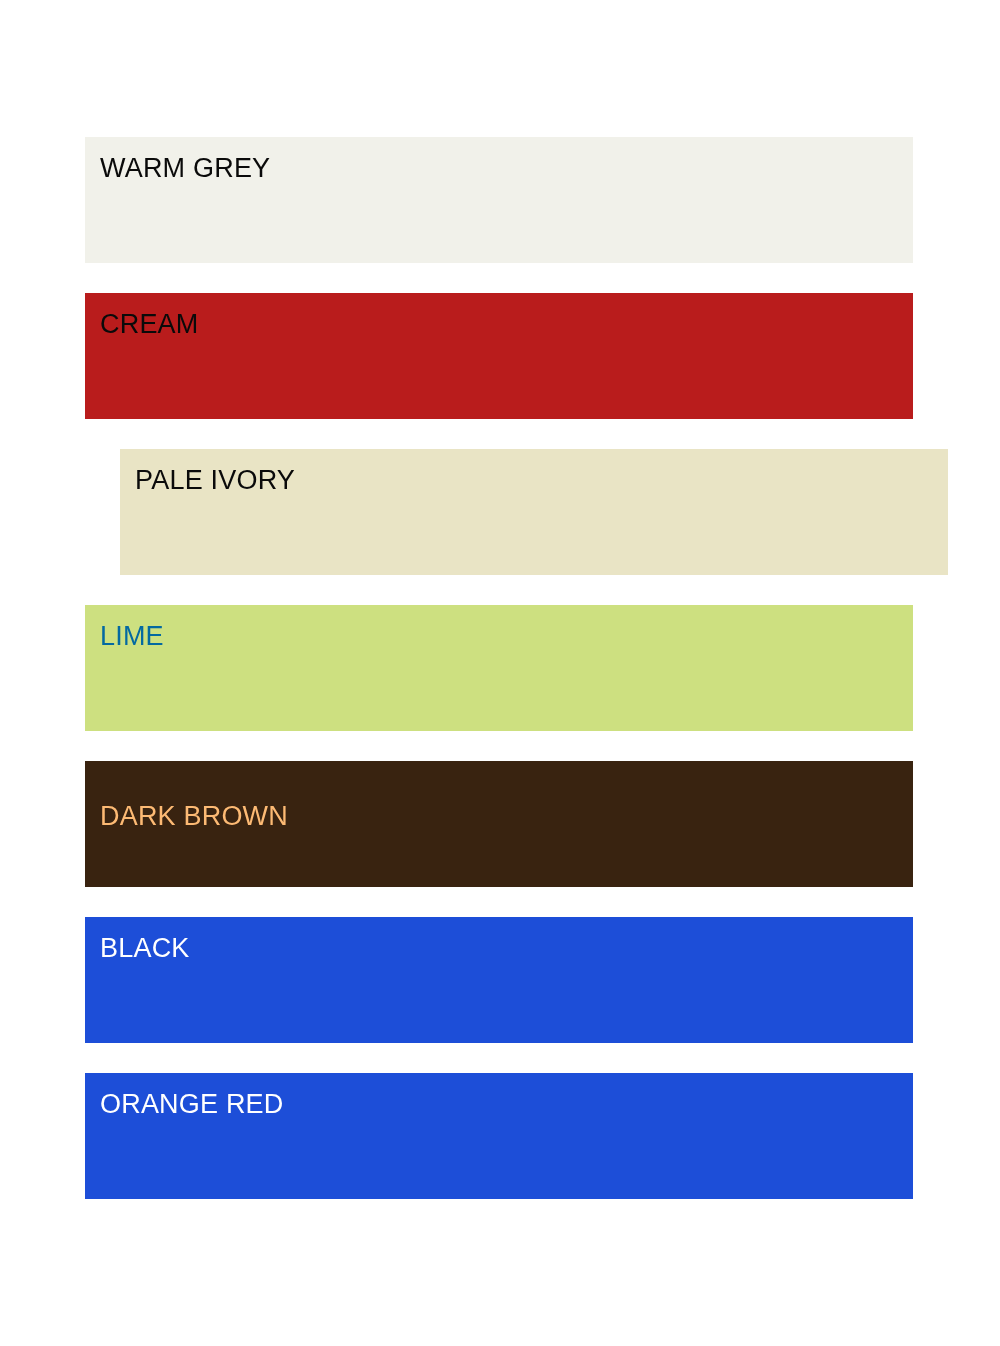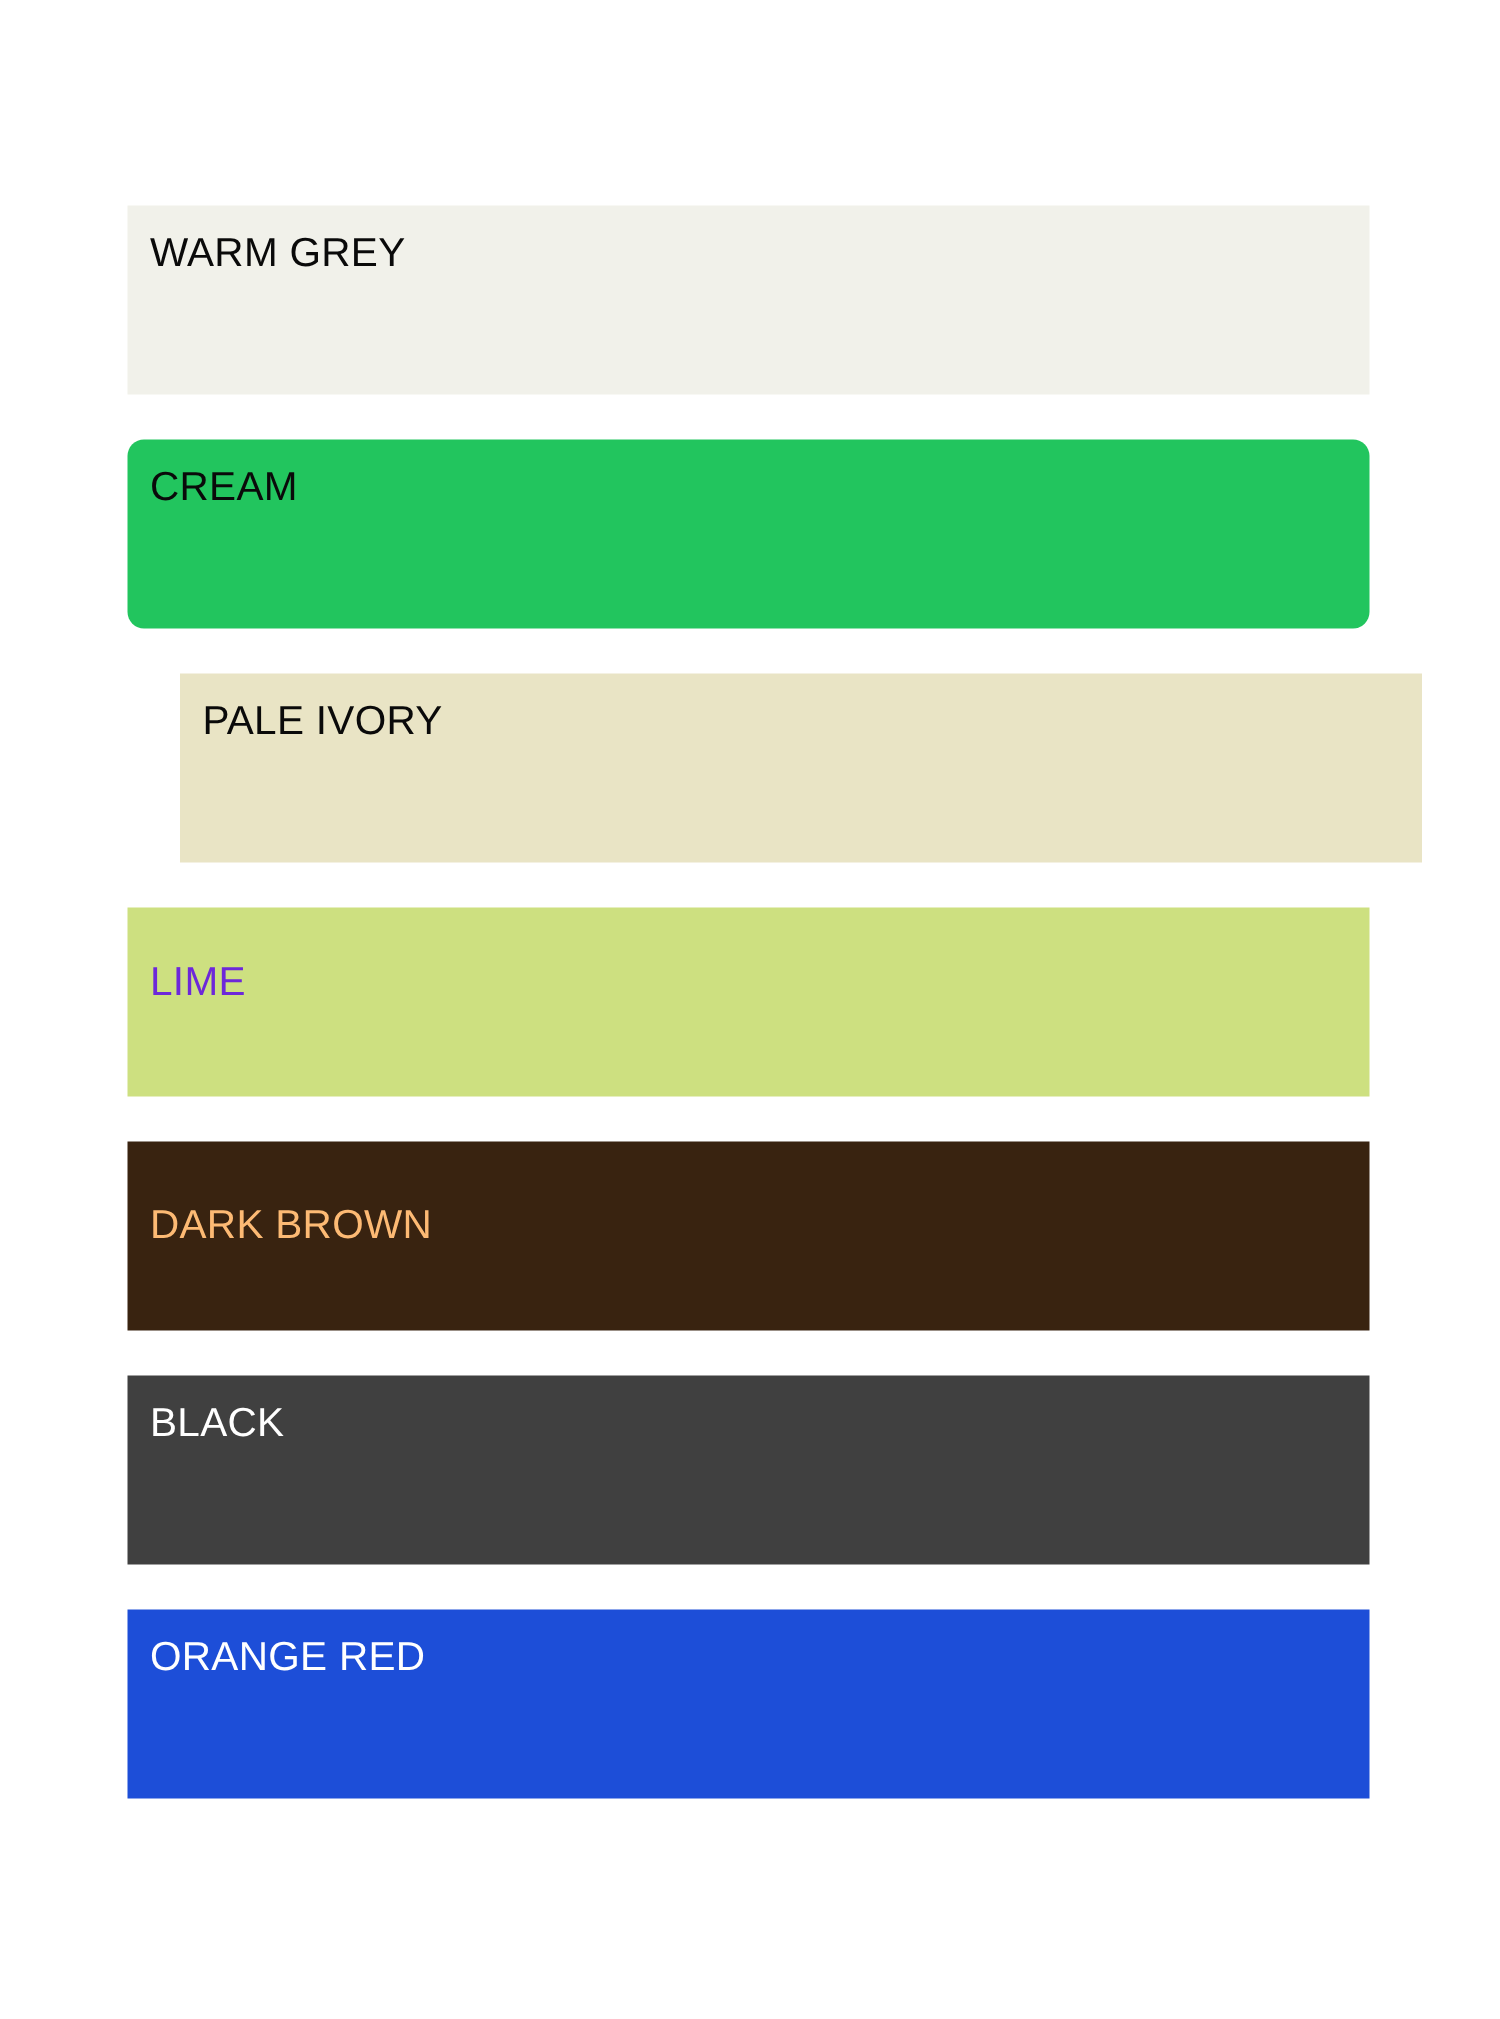--- a/index.html
+++ b/index.html
@@ -55,32 +55,32 @@
   .label-light { color: #ffffff; }
 </style>
 </head>
 <body style="background: rgb(255, 255, 255);">
 
 <div id="palette-page" style="background: rgb(255, 255, 255); justify-content: center;">
   <div class="swatch-list">
       <div class="swatch" style="background: rgb(241, 241, 234);">
         <span class="swatch-label label-dark" style="color: rgb(10, 10, 10);">WARM GREY</span>
       </div>
-      <div class="swatch" style="background: #22c55e; border-radius: 11px;">
+      <div class="swatch" style="background: #b91c1c;">
         <span class="swatch-label label-dark" style="color: rgb(10, 10, 10);">CREAM</span>
       </div>
       <div class="swatch" style="background: rgb(233, 228, 197); margin-left: 35px;">
         <span class="swatch-label label-dark" style="color: rgb(10, 10, 10);">PALE IVORY</span>
       </div>
       <div class="swatch" style="background: rgb(205, 224, 128);">
-        <span class="swatch-label label-light" style="color: #6d28d9; margin-top: 18px;">LIME</span>
+        <span class="swatch-label label-light" style="color: #0369a1;">LIME</span>
       </div>
       <div class="swatch" style="background: rgb(57, 35, 16);">
         <span class="swatch-label label-light" style="color: #fdba74; margin-top: 24px;">DARK BROWN</span>
       </div>
-      <div class="swatch" style="background: #404040; padding-left: 24px;">
+      <div class="swatch" style="background: #1d4ed8; padding-left: 24px;">
         <span class="swatch-label label-light" style="color: rgb(255, 255, 255);">BLACK</span>
       </div>
       <div class="swatch" style="background: #1d4ed8;">
         <span class="swatch-label label-light" style="color: rgb(255, 255, 255);">ORANGE RED</span>
       </div>
     </div>
 </div>
 
 </body></html>

